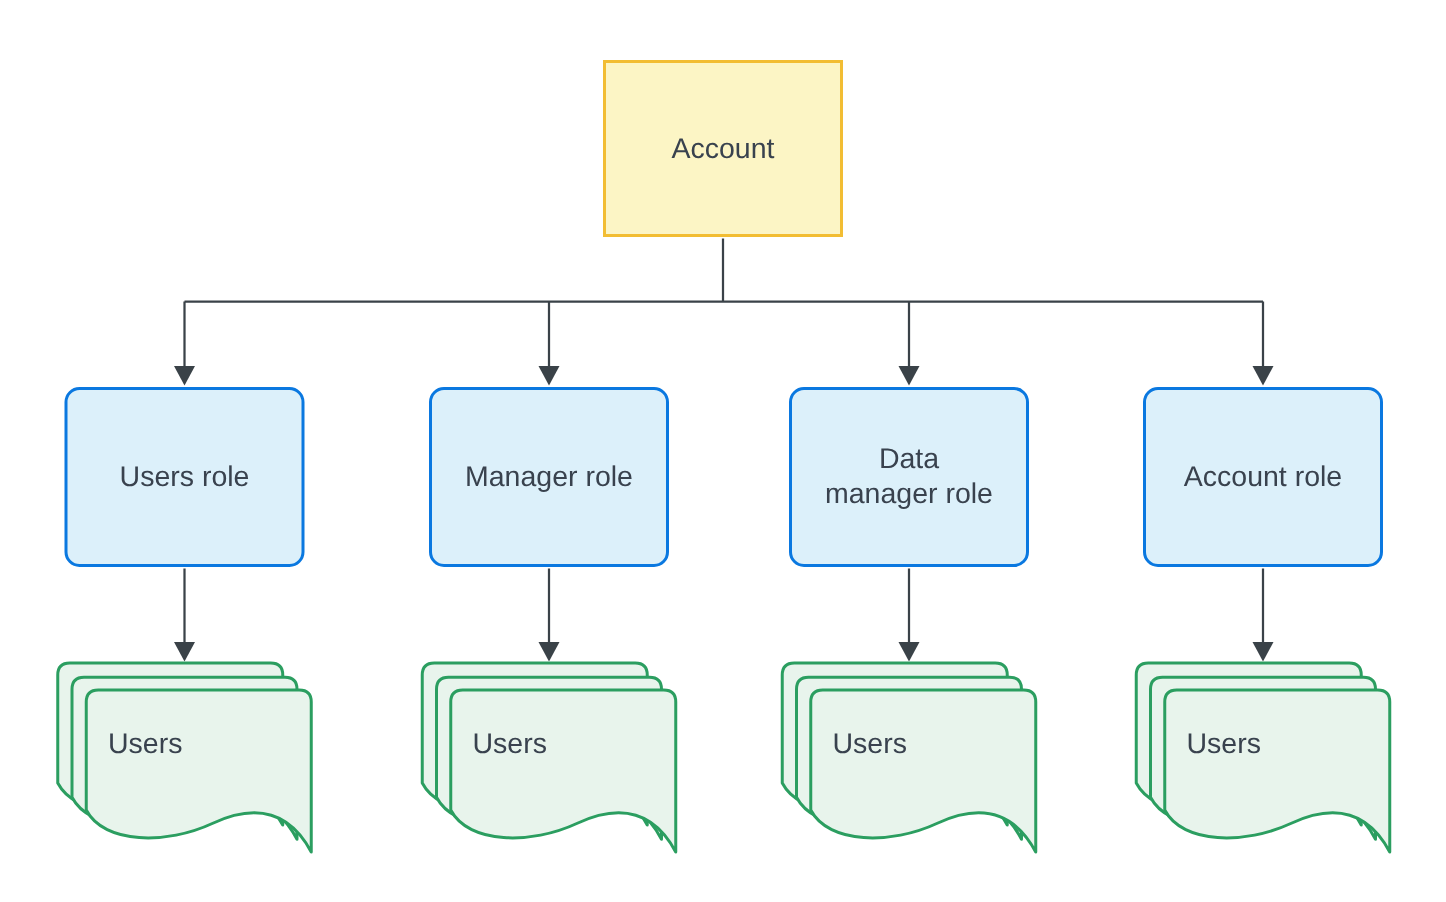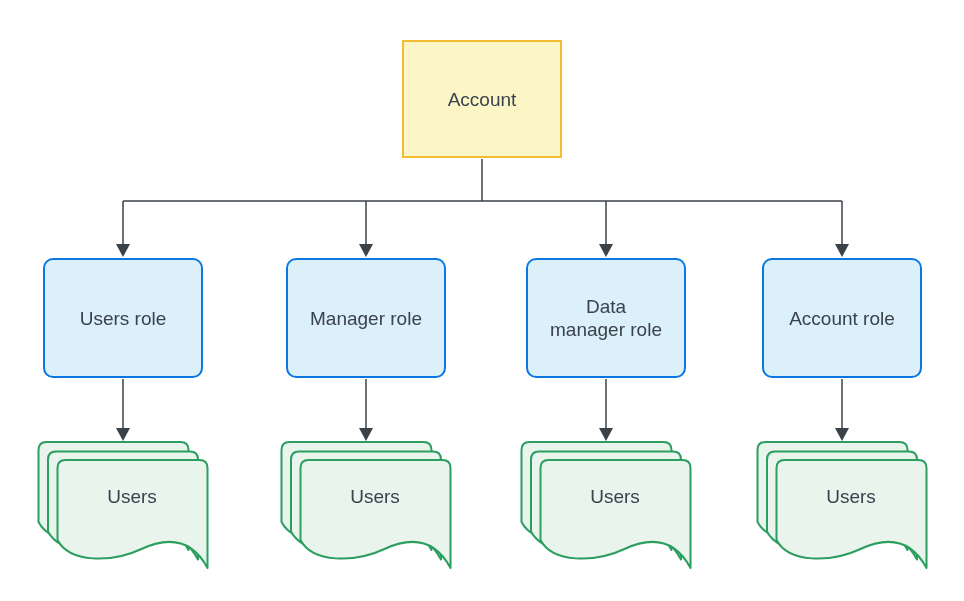--- a/index.html
+++ b/index.html
@@ -54,21 +54,20 @@
   .node.role.r1 { left: 286px; }
   .node.role.r2 { left: 526px; }
   .node.role.r3 { left: 762px; }
   .users-label {
     position: absolute;
     top: 483px;
     width: 120px;
     height: 28px;
     display: flex;
     align-items: center;
-    justify-content: center;
     color: #39424E;
     font-size: 19px;
   }
   .users-label.u0 { left: 72px; }
   .users-label.u1 { left: 315px; }
   .users-label.u2 { left: 555px; }
   .users-label.u3 { left: 791px; }
 </style>
 </head>
 <body>

